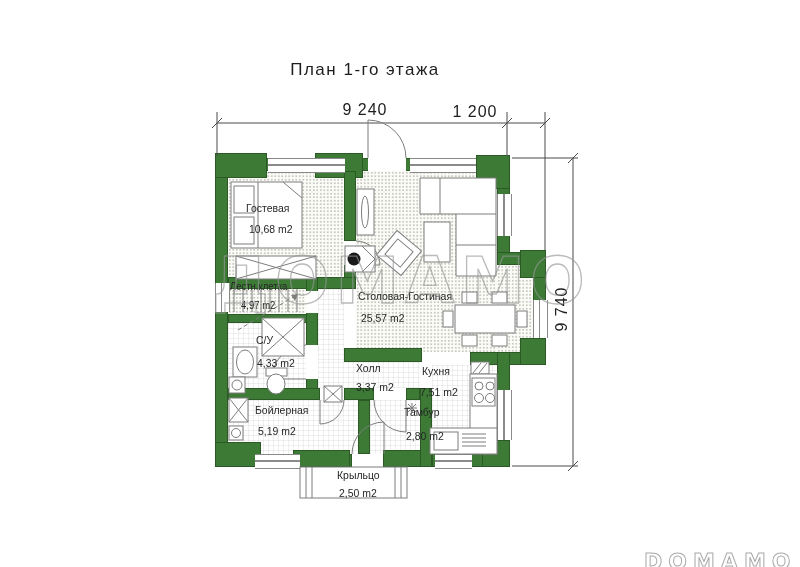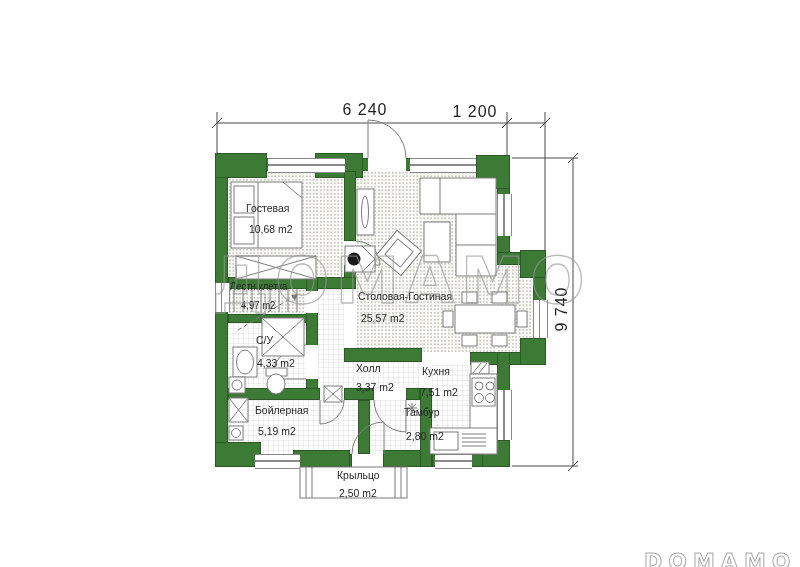--- a/index.html
+++ b/index.html
@@ -35,20 +35,21 @@
       letter-spacing:6px;color:transparent;-webkit-text-stroke:1px rgba(140,140,140,0.75);
       pointer-events:none;z-index:30;font-family:"DejaVu Sans", sans-serif;}
   svg.linework{position:absolute;left:0;top:0;z-index:12;}
   .lbl{z-index:20;}
 </style>
 </head>
 <body>
 
 <div class="canvas">
 
+  <div class="title">План 1-го этажа</div>
 
   <div class="floor-dots" style="left:228px;top:171px;width:116px;height:106px;"></div>
   <div class="floor-dots" style="left:356px;top:171px;width:141px;height:181px;"></div>
   <div class="floor-dots" style="left:497px;top:265px;width:36px;height:87px;"></div>
   <div class="floor-dots" style="left:228px;top:289px;width:78px;height:25px;"></div>
   <div class="floor-tile" style="left:228px;top:323px;width:78px;height:65px;"></div>
   <div class="floor-tile" style="left:318px;top:289px;width:26px;height:99px;"></div>
   <div class="floor-tile" style="left:318px;top:362px;width:102px;height:26px;"></div>
   <div class="floor-tile" style="left:432px;top:365px;width:65px;height:89px;"></div>
   <div class="floor-tile" style="left:228px;top:400px;width:130px;height:54px;"></div>
@@ -248,21 +249,21 @@
 
     <g>
       <rect x="300" y="467" width="107" height="31"></rect>
       <line x1="306" y1="467" x2="306" y2="498"></line>
         <line x1="312" y1="467" x2="312" y2="498"></line>
       <line x1="395" y1="467" x2="395" y2="498"></line>
         <line x1="401" y1="467" x2="401" y2="498"></line>
     </g>
   </svg>
 
-  <div class="dim" style="left:320px;top:101px;width:90px;">6 240</div>
+  <div class="dim" style="left:320px;top:101px;width:90px;">9 240</div>
   <div class="dim" style="left:430px;top:103px;width:90px;">1 200</div>
   <div class="dim dim-vert" style="left:517px;top:300px;width:90px;">9 740</div>
 
   <div class="room-name lbl" style="left:246px;top:202px;">Гостевая</div>
   <div class="room-area lbl" style="left:249px;top:223px;">10,68 m2</div>
 
   <div class="room-name lbl" style="left:230px;top:281px;font-size:10px;">Лестн.клетка</div>
   <div class="room-area lbl" style="left:241px;top:300px;font-size:10px;">4,97 m2</div>
 
   <div class="room-name lbl" style="left:256px;top:334px;">С/У</div>

